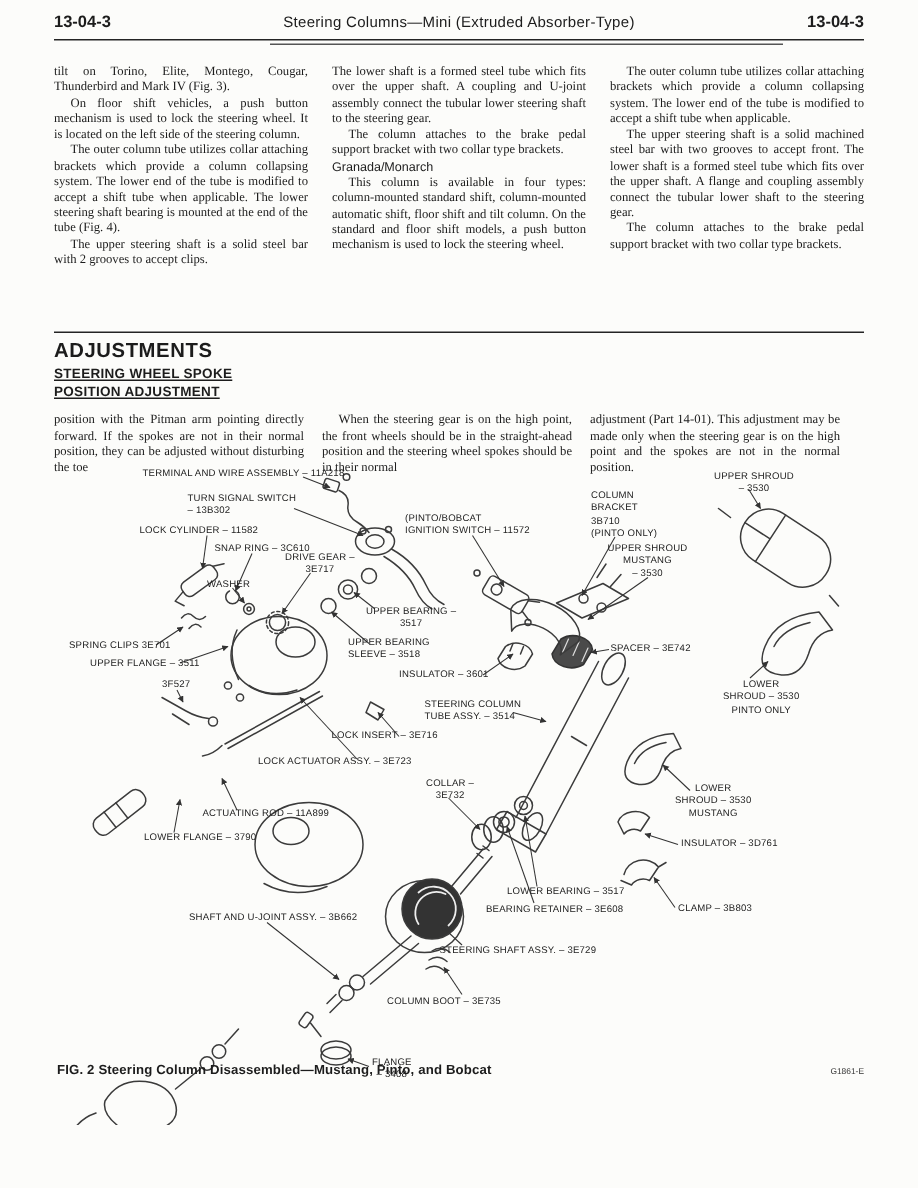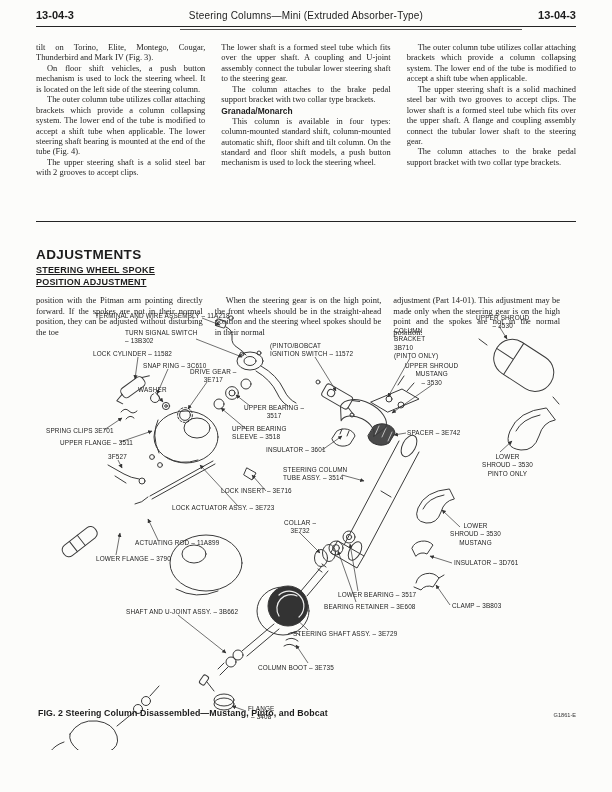--- a/index.html
+++ b/index.html
@@ -11,24 +11,24 @@
   .pagenum{font-family:"Liberation Sans",sans-serif;font-weight:bold;font-size:11px;}
   .ptitle{font-family:"Liberation Sans",sans-serif;font-size:10px;letter-spacing:.2px;}
   .headrule{position:absolute;top:26px;left:36px;right:36px;border-top:1.7px solid #242424;}
   .headrule2{position:absolute;top:29px;left:180px;right:90px;border-top:.8px solid #555;}
   
   .cols{display:flex;gap:12px;}
   .col{flex:1;min-width:0;}
   .bodytxt p{margin:0;font-size:8.45px;line-height:1.235;text-align:justify;text-indent:11px;}
   .bodytxt p.noind{text-indent:0;}
   .intro{position:absolute;top:42px;left:36px;right:36px;gap:16px;}
-  .subhead3{font-family:"Liberation Sans",sans-serif;font-weight:bold;font-size:8.4px;margin:1px 0 0;}
+  .subhead3{font-family:"Liberation Sans",sans-serif;font-weight:normal;font-size:8.4px;margin:1px 0 0;}
   .rule2{position:absolute;top:221px;left:36px;right:36px;border-top:1.7px solid #242424;}
   
-  .adjust{position:absolute;top:226px;left:36px;right:52px;margin-top:21px;}
+  .adjust{position:absolute;top:226px;left:36px;right:52px;}
   .adjust h1{font-family:"Liberation Sans",sans-serif;font-size:13.5px;font-weight:bold;
              margin:0;letter-spacing:.4px;}
   .adjust h2{font-family:"Liberation Sans",sans-serif;font-size:9px;font-weight:bold;
              margin:3px 0 7px;line-height:1.3;white-space:pre-line;letter-spacing:.2px;text-decoration:underline;}
   
   .figure{position:absolute;top:305px;left:0;width:612px;height:445px;}
   .figure svg{position:absolute;left:0;top:0;}
   .plabel{position:absolute;font-family:"Liberation Sans",sans-serif;font-size:6.4px;
           line-height:1.3;letter-spacing:.15px;color:#232323;white-space:pre-line;}
   .plabel.c{text-align:center;}
@@ -60,21 +60,21 @@
       <p>The upper steering shaft is a solid steel bar with 2 grooves to accept clips.</p>
     </div>
     <div class="col">
       <p class="noind">The lower shaft is a formed steel tube which fits over the upper shaft. A coupling and U-joint assembly connect the tubular lower steering shaft to the steering gear.</p>
       <p>The column attaches to the brake pedal support bracket with two collar type brackets.</p>
       <div class="subhead3">Granada/Monarch</div>
       <p>This column is available in four types: column-mounted standard shift, column-mounted automatic shift, floor shift and tilt column. On the standard and floor shift models, a push button mechanism is used to lock the steering wheel.</p>
     </div>
     <div class="col">
       <p>The outer column tube utilizes collar attaching brackets which provide a column collapsing system. The lower end of the tube is modified to accept a shift tube when applicable.</p>
-      <p>The upper steering shaft is a solid machined steel bar with two grooves to accept clips. The lower shaft is a formed steel tube which fits over the upper shaft. A flange and coupling assembly connect the tubular lower shaft to the steering gear.</p>
+      <p>The upper steering shaft is a solid machined steel bar with two grooves to accept front. The lower shaft is a formed steel tube which fits over the upper shaft. A flange and coupling assembly connect the tubular lower shaft to the steering gear.</p>
       <p>The column attaches to the brake pedal support bracket with two collar type brackets.</p>
     </div>
   </div>
 
   <div class="rule2"></div>
 
   <div class="adjust">
     <h1>ADJUSTMENTS</h1>
     <h2>STEERING WHEEL SPOKE
 POSITION ADJUSTMENT</h2>

